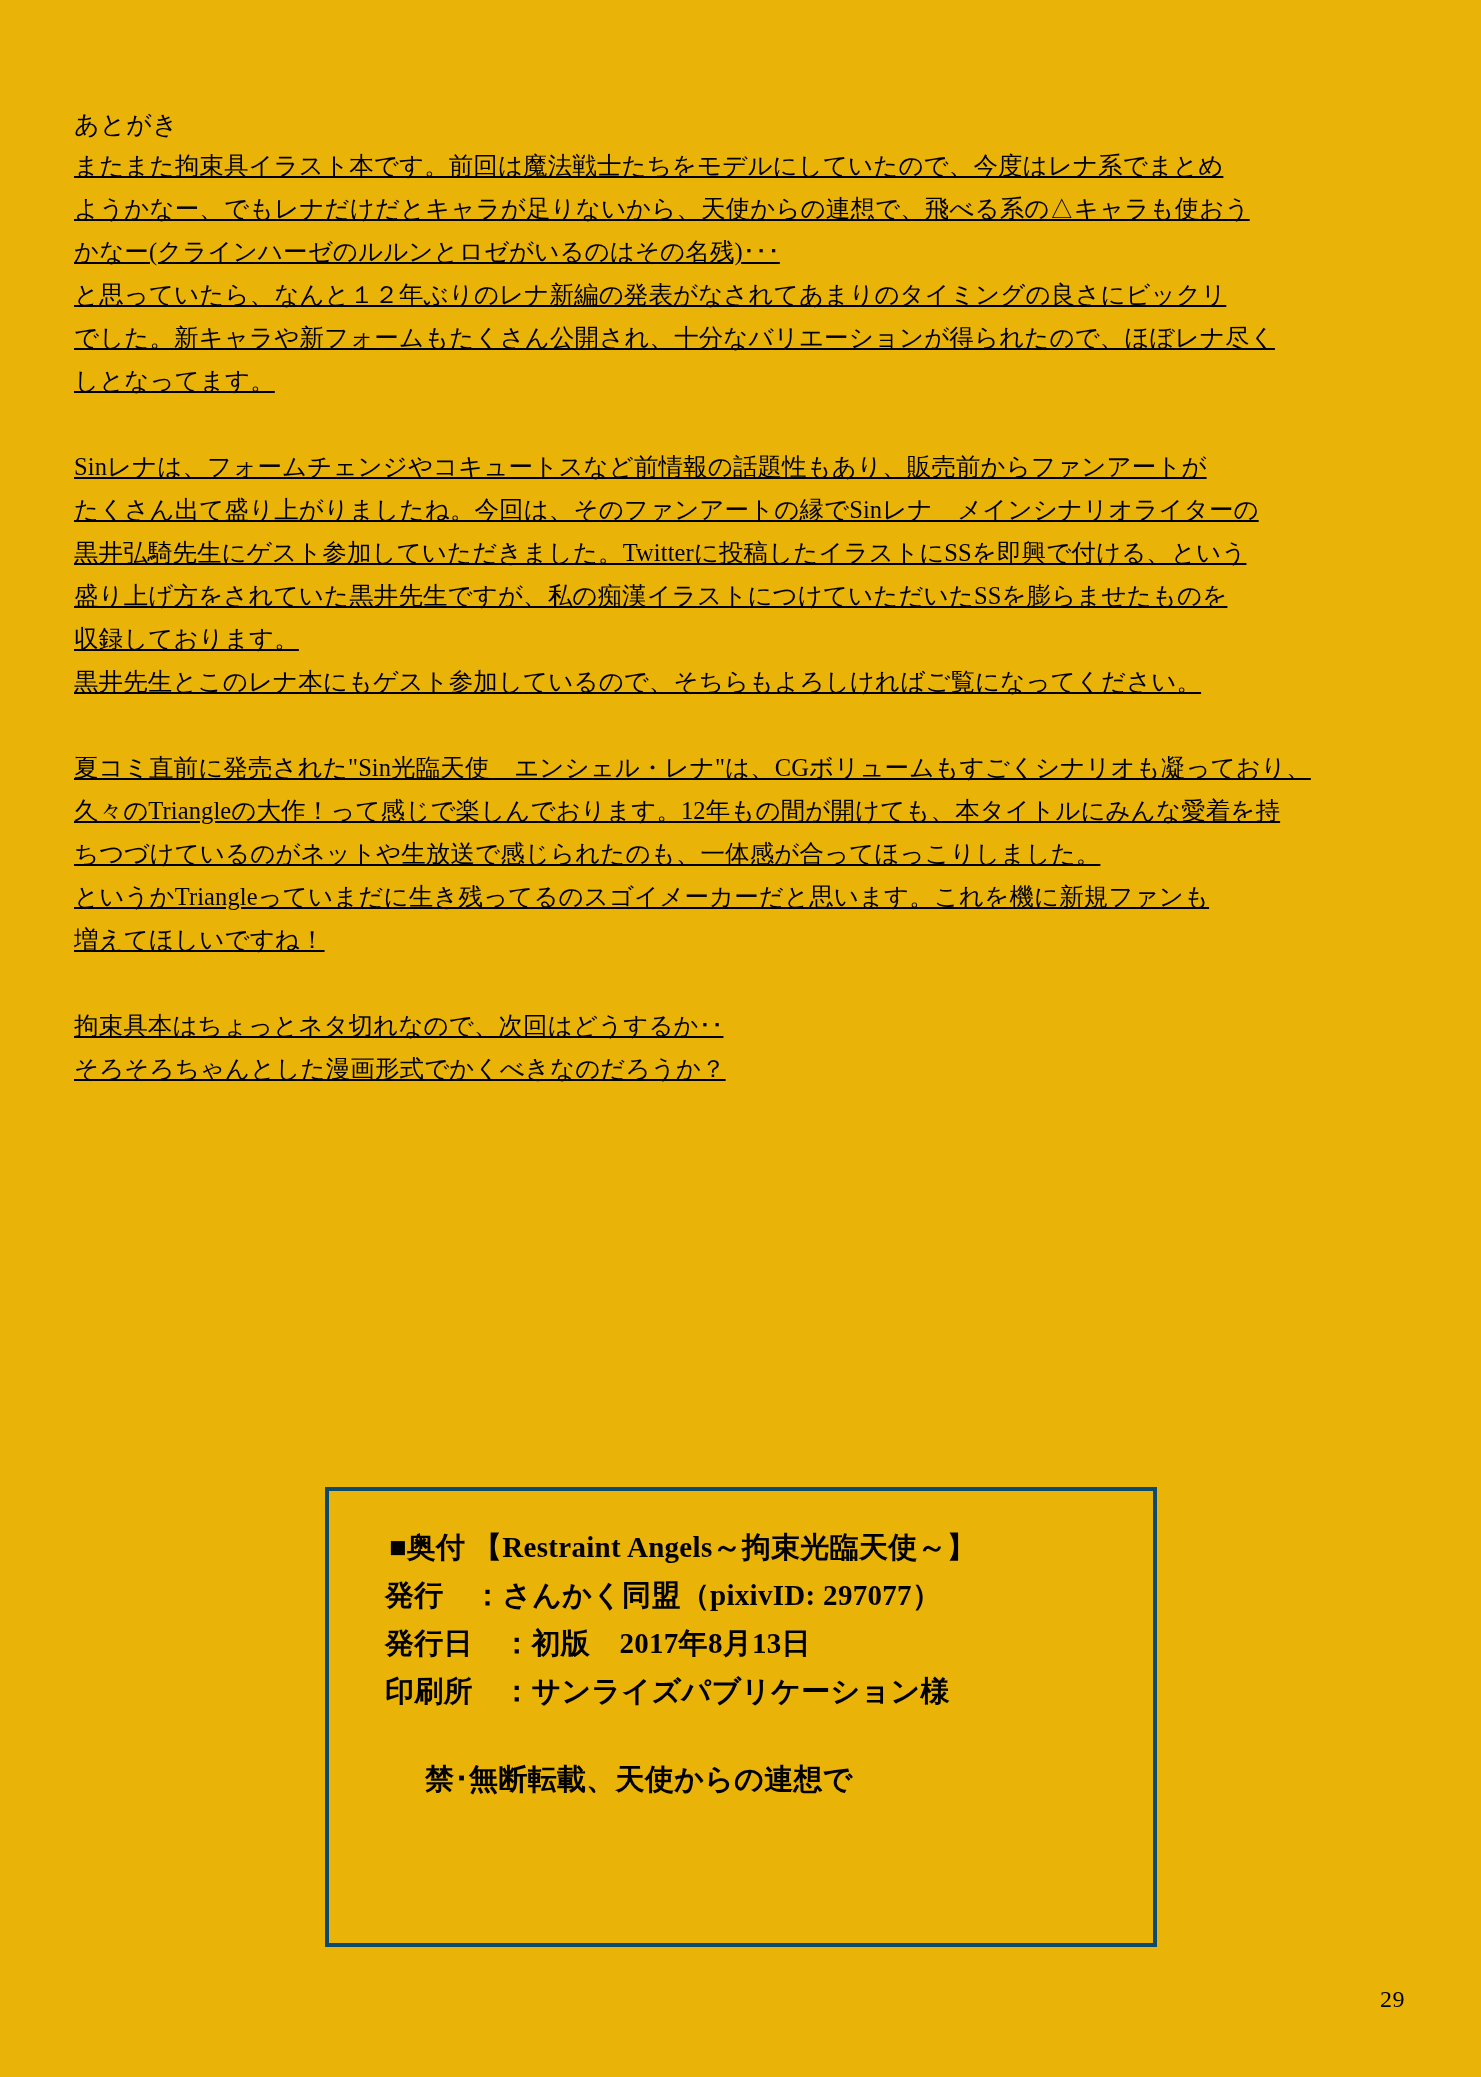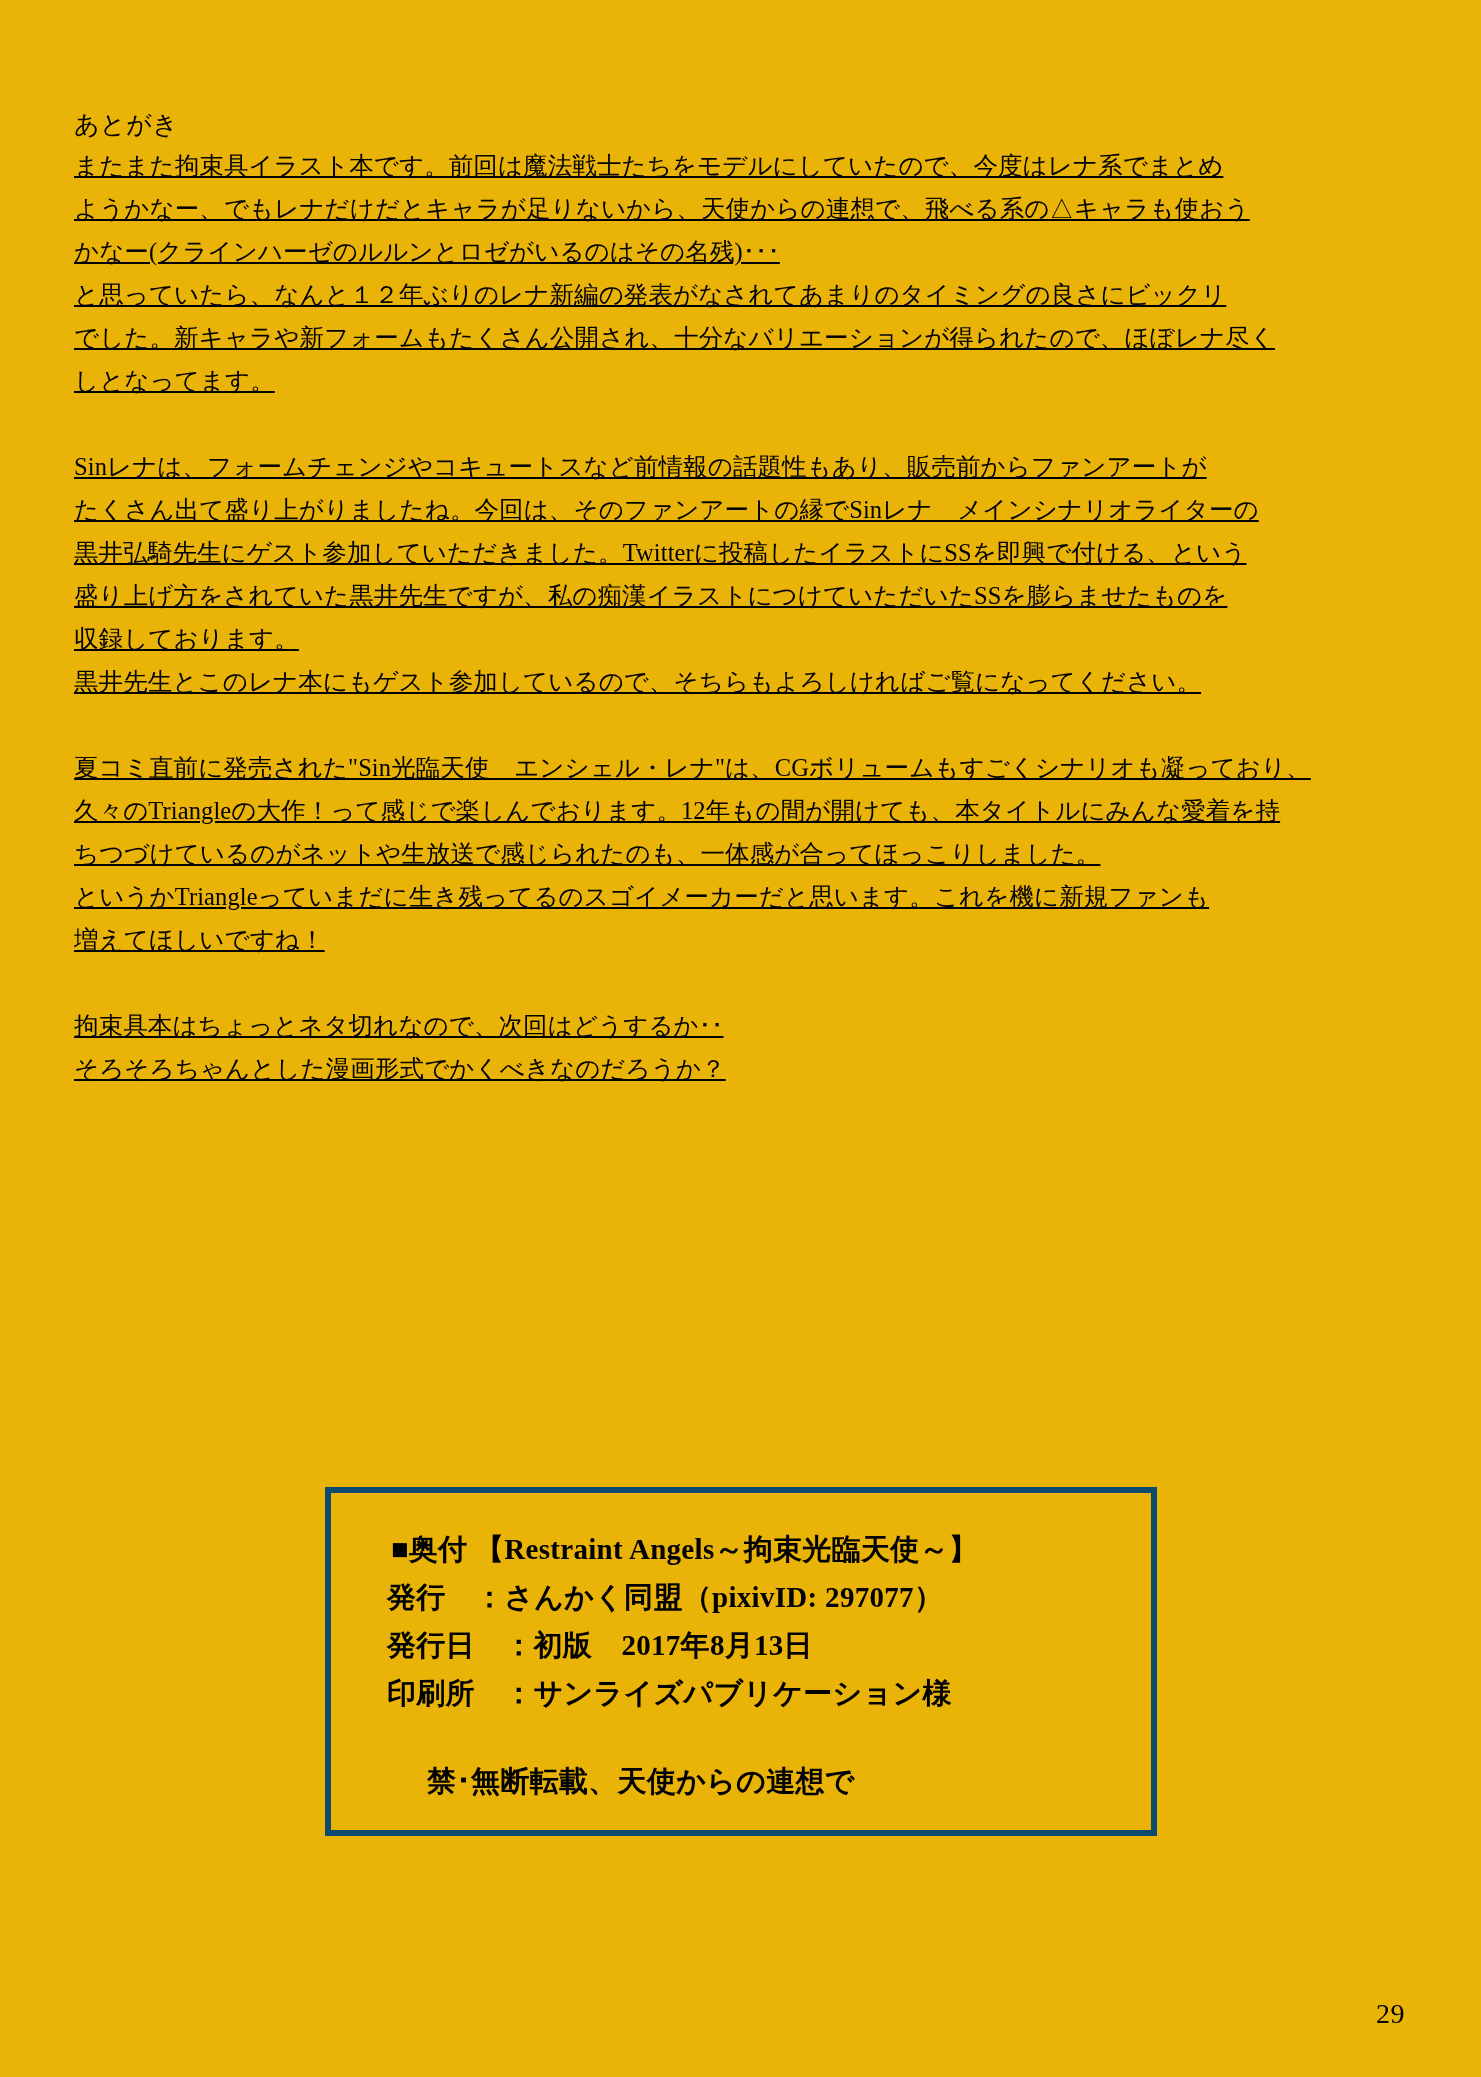--- a/index.html
+++ b/index.html
@@ -43,22 +43,22 @@
     text-decoration: underline;
   }
   .aw-gap {
     height: 43px;
   }
   .colophon {
     position: absolute;
     left: 325px;
     top: 1487px;
     width: 832px;
-    height: 349px;
-    border: 6px solid #0c4a6e;
+    height: 460px;
+    border: 4px solid #0c4a6e;
     box-sizing: border-box;
   }
   .colophon-inner {
     padding: 32px 0 0 0;
     text-align: left;
   }
   .col-line {
     font-size: 29px;
     line-height: 48px;
     letter-spacing: 0.3px;
@@ -79,22 +79,22 @@
     font-size: 29px;
     line-height: 48px;
     letter-spacing: 0.3px;
     font-weight: bold;
     padding-left: 96px;
     white-space: pre;
   }
   .page-number {
     position: absolute;
     right: 76px;
-    bottom: 47px;
-    font-size: 28px;
+    bottom: 64px;
+    font-size: 24px;
     letter-spacing: 0.5px;
   }
 </style>
 </head>
 <body>
 
 <div class="page">
 
   <div class="afterword">
     <div class="aw-title">あとがき</div>

